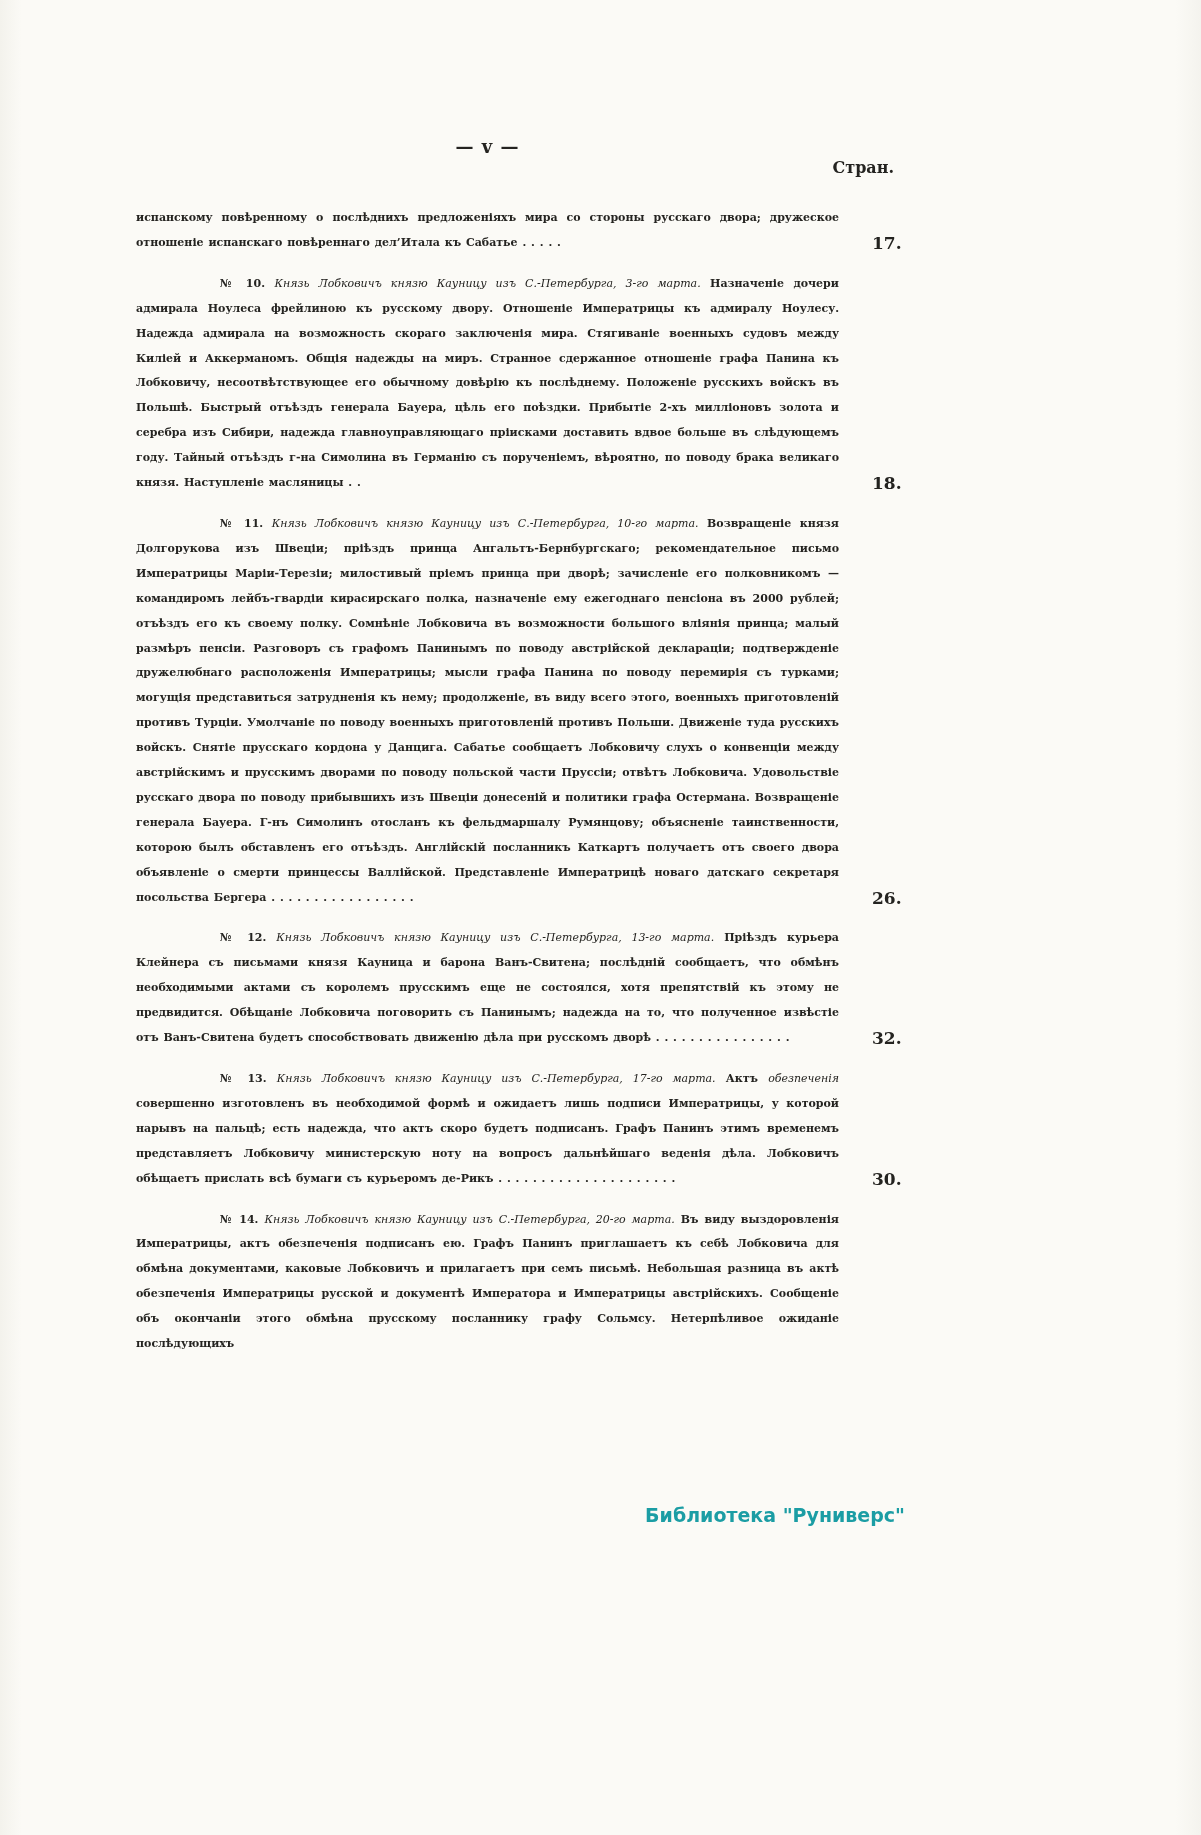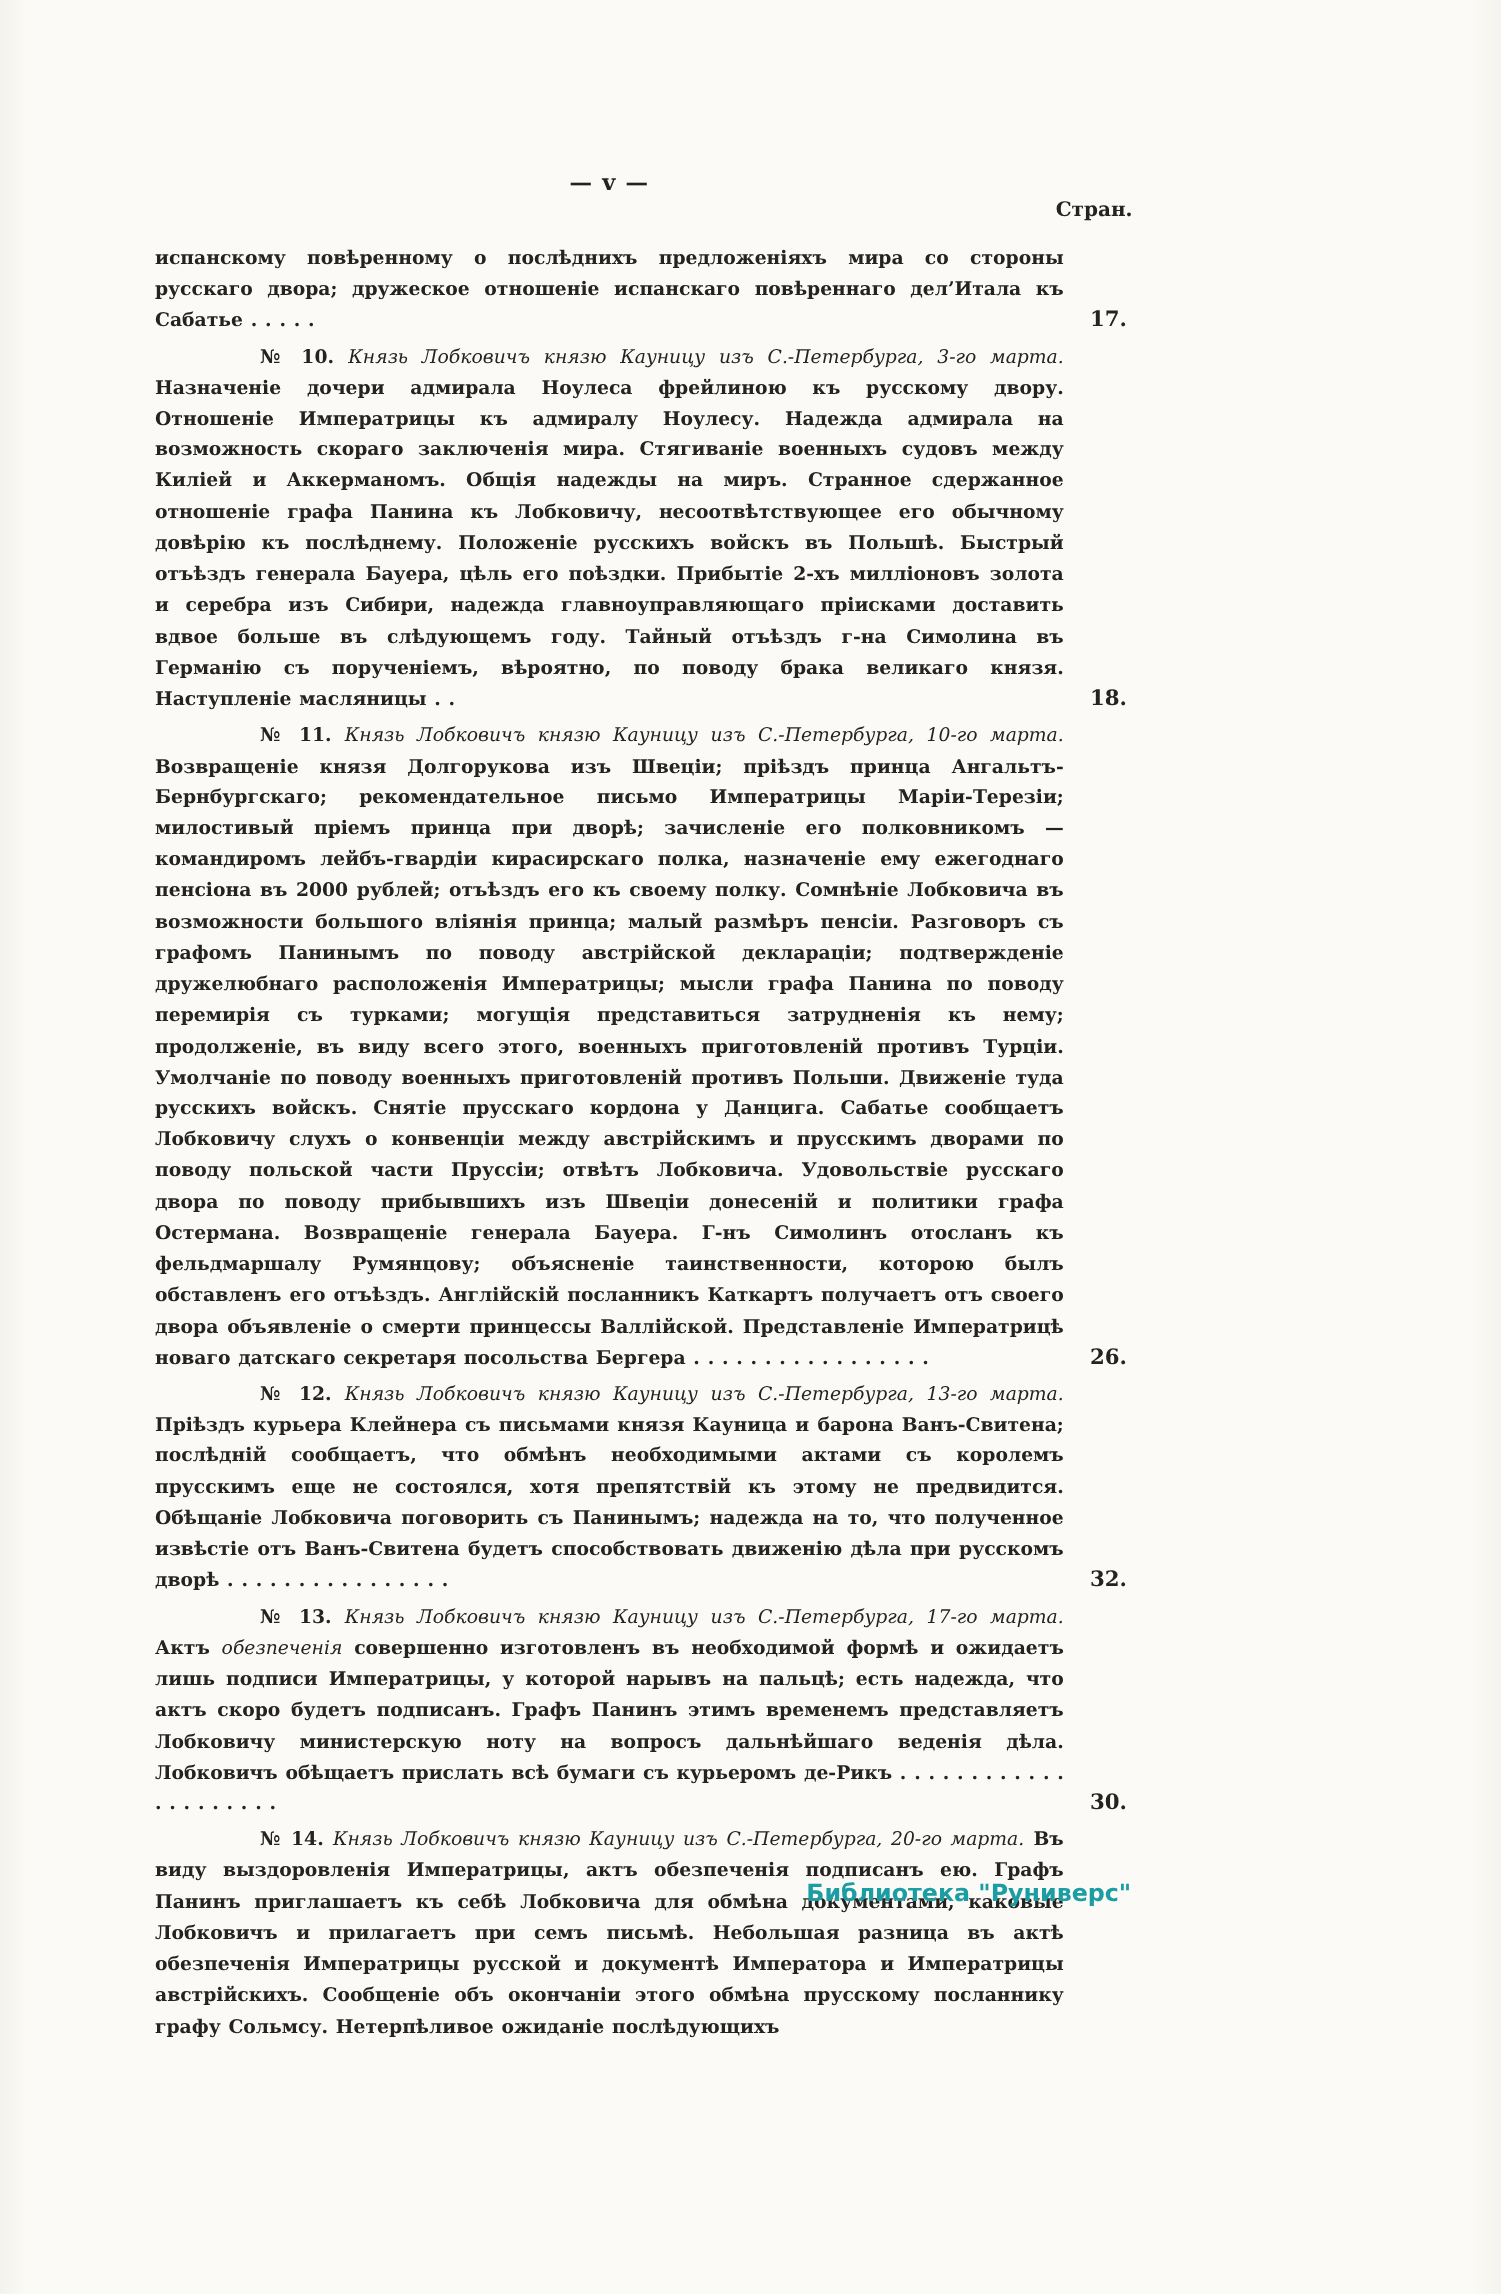--- a/index.html
+++ b/index.html
@@ -30,33 +30,33 @@
   }
   .roman {
     width: 735px;
     text-align: center;
     font-size: 18px;
     font-weight: bold;
     letter-spacing: 1px;
   }
   .stran {
     position: absolute;
-    right: 4px;
+    right: 16px;
     top: 22px;
     font-size: 16px;
     font-weight: bold;
   }
   .entry {
     position: relative;
     padding-right: 55px;
   }
   .etext {
-    margin: 4px;
+    margin: 16px;
     text-align: justify;
-    font-size: 15px;
+    font-size: 11px;
     line-height: 24.9px;
     font-weight: bold;
     word-spacing: 1px;
   }
   .indent .etext { text-indent: 84px; }
   .etext i.head { font-weight: normal; }
   .etext i.mid { font-weight: normal; }
   .pagenum {
     position: absolute;
     right: 0;

